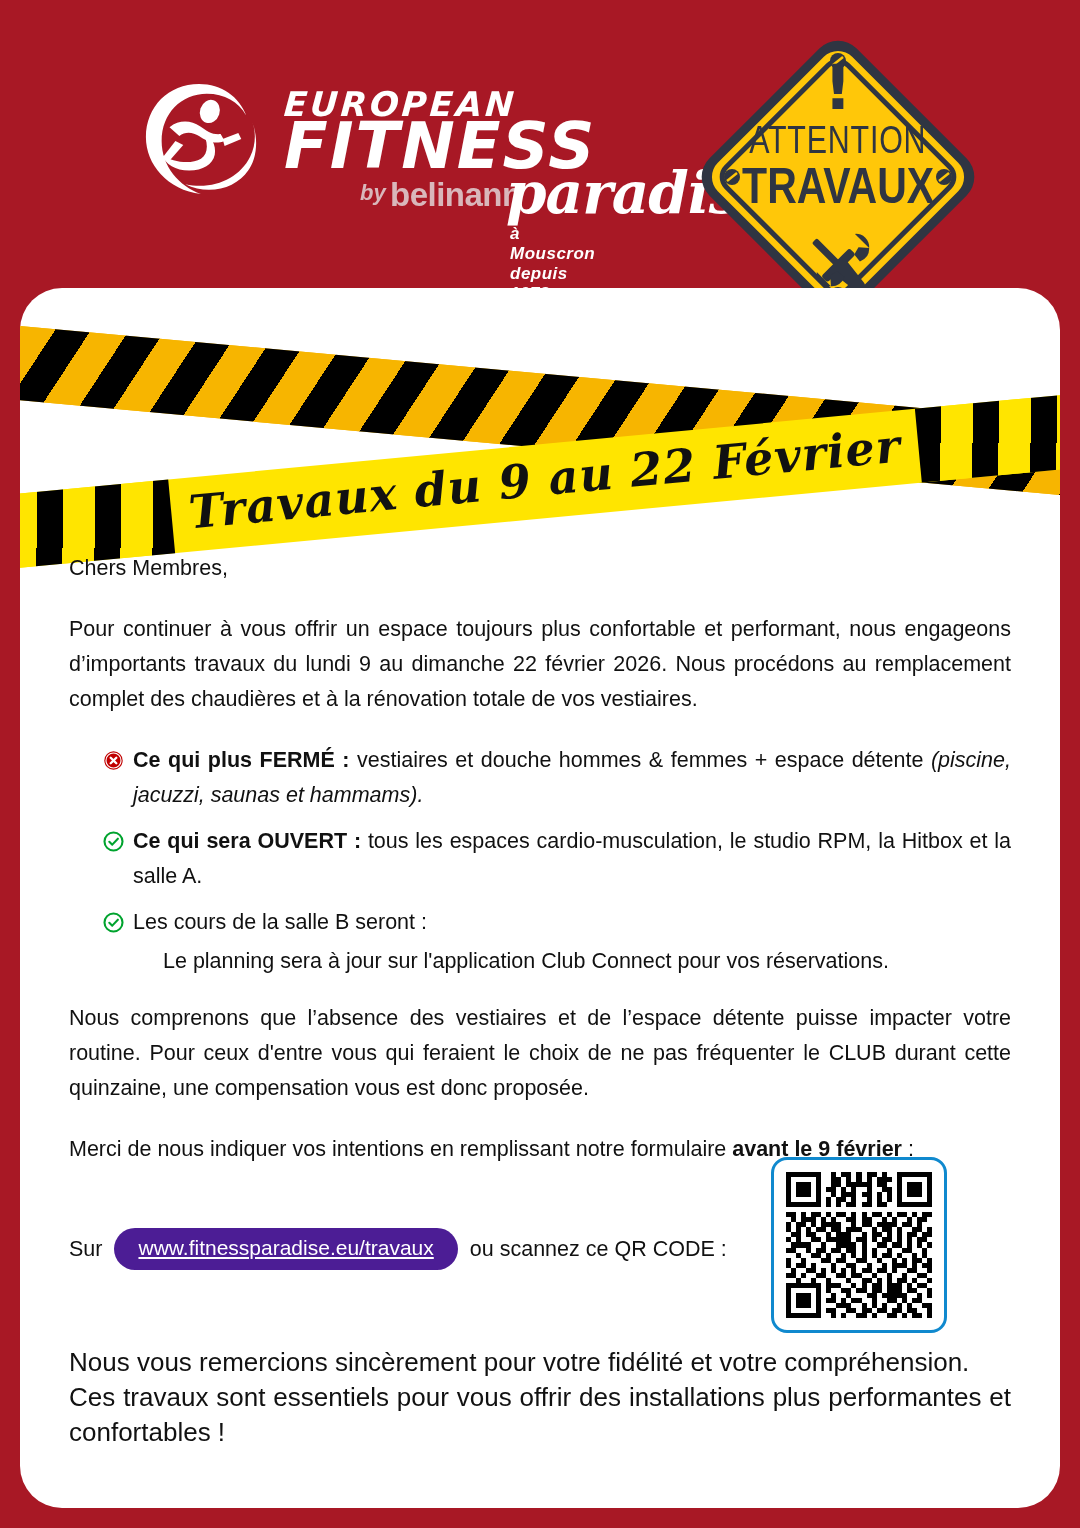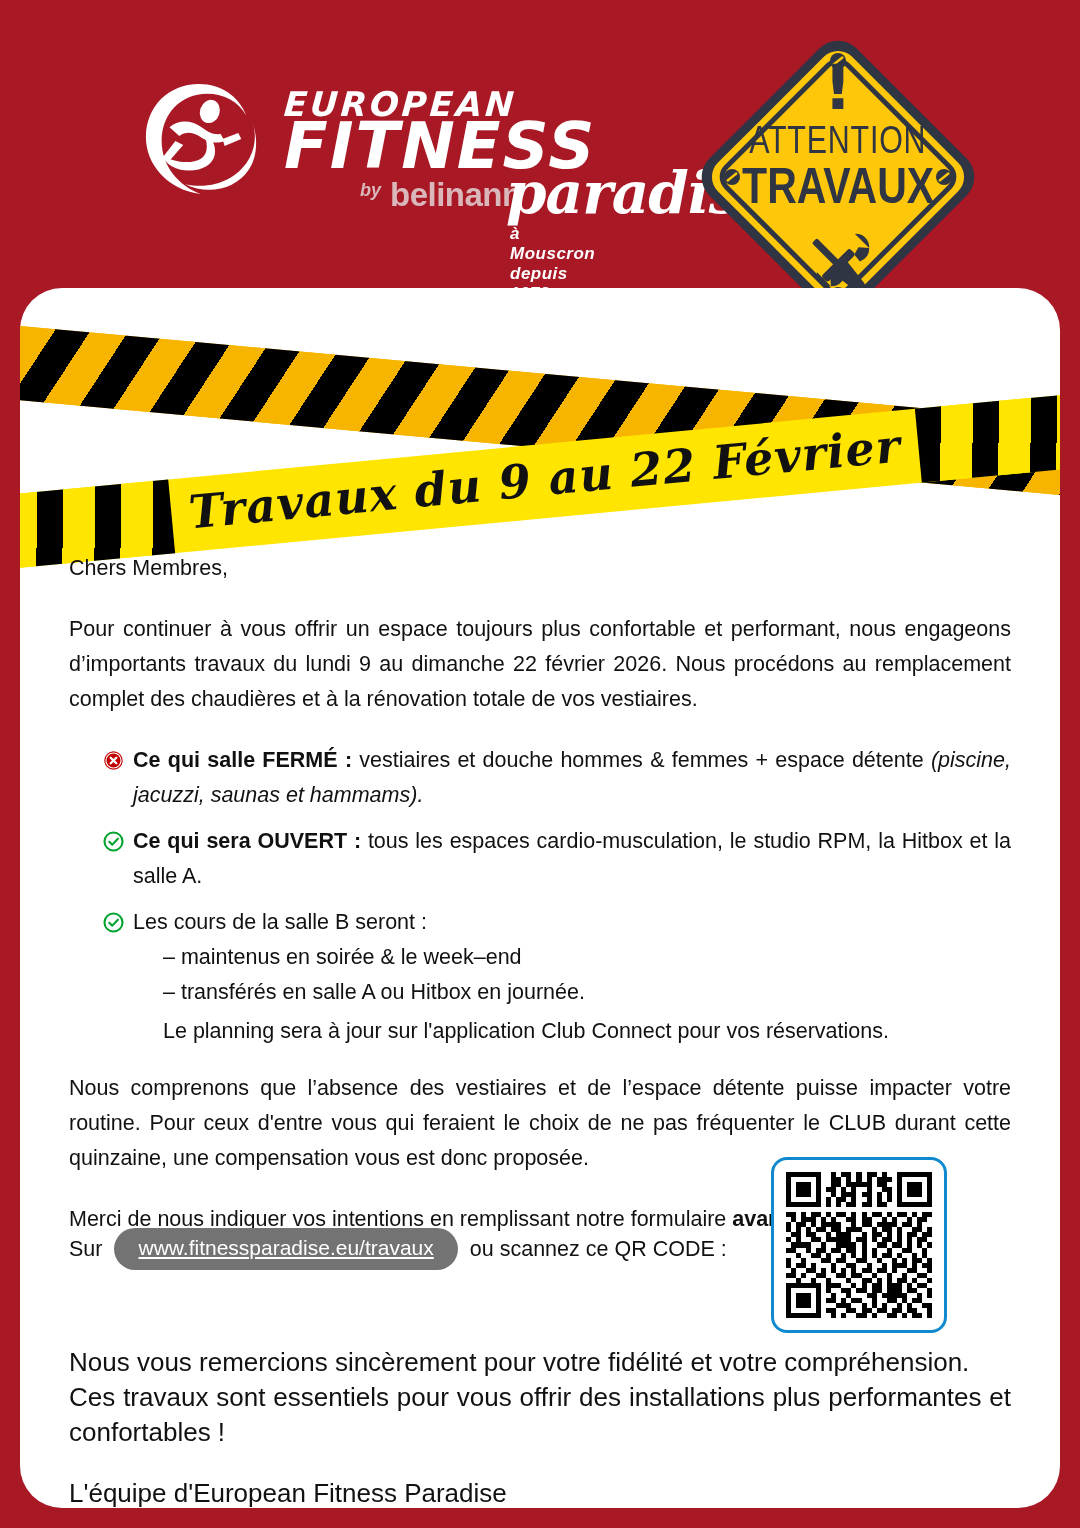--- a/index.html
+++ b/index.html
@@ -35,21 +35,21 @@
     font-family:"DejaVu Sans", sans-serif;
   }
   .l-fitness{
     position:absolute;left:26px;top:42px;
     font-size:64px;font-weight:700;font-style:italic;
     letter-spacing:2px;line-height:64px;
     font-family:"DejaVu Sans", sans-serif;
   }
   .l-by{
     position:absolute;left:102px;top:108px;
-    font-size:18px;font-weight:700;font-style:italic;
+    font-size:22px;font-weight:700;font-style:italic;
     color:#d9b7bb;
   }
   .l-belinann{
     position:absolute;left:132px;top:104px;
     font-size:33px;font-weight:700;
     color:#d9b7bb;letter-spacing:-.5px;
   }
   .l-paradise{
     position:absolute;left:248px;top:92px;
     font-size:58px;font-weight:700;font-style:italic;
@@ -153,21 +153,21 @@
   .note{ padding-left:30px; margin-top:4px; }
 
   
   .linkrow{
     position:absolute;left:49px;top:940px;width:700px;
     display:flex;align-items:center;
     font-size:21.5px;color:#111;
   }
   .pill{
     display:inline-block;margin:0 12px;
-    background:#737373;color:#fff;
+    background:#4c1d95;color:#fff;
     border-radius:999px;
     padding:8px 24px 10px 24px;
     font-size:21px;
     white-space:nowrap;
   }
 
   
   .qr-box{
     position:absolute;left:771px;top:1157px;width:176px;height:176px;
     border:3px solid #1089CE;border-radius:16px;background:#fff;
@@ -268,60 +268,55 @@
 
       <li>
         <svg class="ic" viewBox="0 0 24 24">
           <circle cx="12" cy="12" r="10.5" fill="#C00000"></circle>
           <circle cx="12" cy="12" r="8.6" fill="none" stroke="#fff" stroke-width="1.3"></circle>
           <g stroke="#fff" stroke-width="2.6" stroke-linecap="round">
             <line x1="8.8" y1="8.8" x2="15.2" y2="15.2"></line>
             <line x1="15.2" y1="8.8" x2="8.8" y2="15.2"></line>
           </g>
         </svg>
-        <b>Ce qui salle FERMÉ :</b><span> vestiaires et douche hommes &amp; femmes + espace détente </span><i>(piscine, jacuzzi, saunas et hammams).</i>
+        <b>Ce qui plus FERMÉ :</b><span> vestiaires et douche hommes &amp; femmes + espace détente </span><i>(piscine, jacuzzi, saunas et hammams).</i>
       </li>
 
       <li>
         <svg class="ic" viewBox="0 0 24 24">
           <circle cx="12" cy="12" r="10.3" fill="#fff" stroke="#00A32E" stroke-width="2.4"></circle>
           <polyline points="7.2,12.3 10.6,15.6 17,8.8" fill="none" stroke="#00A32E" stroke-width="2.4" stroke-linecap="round" stroke-linejoin="round"></polyline>
         </svg>
         <b>Ce qui sera OUVERT :</b><span> tous les espaces cardio-musculation, le studio RPM, la Hitbox et la salle A.</span>
       </li>
 
       <li style="text-align:left">
         <svg class="ic" viewBox="0 0 24 24">
           <circle cx="12" cy="12" r="10.3" fill="#fff" stroke="#00A32E" stroke-width="2.4"></circle>
           <polyline points="7.2,12.3 10.6,15.6 17,8.8" fill="none" stroke="#00A32E" stroke-width="2.4" stroke-linecap="round" stroke-linejoin="round"></polyline>
         </svg>
         <span>Les cours de la salle B seront :</span>
-        <ul class="sub">
-          <li>– maintenus en soirée &amp; le week–end</li>
-          <li>– transférés en salle A ou Hitbox en journée.</li>
-        </ul>
         <div class="note">Le planning sera à jour sur l'application Club Connect pour vos réservations.</div>
       </li>
     </ul>
 
     <p class="p">Nous comprenons que l’absence des vestiaires et de l’espace détente puisse impacter votre routine. Pour ceux d'entre vous qui feraient le choix de ne pas fréquenter le CLUB durant cette quinzaine, une compensation vous est donc proposée.</p>
 
     <p class="p nj"><span>Merci de nous indiquer vos intentions en remplissant notre formulaire </span><b>avant le 9 février</b><span> :</span></p>
   </div>
 
   <div class="linkrow">
     <span>Sur</span>
     <a class="pill" href="#">www.fitnessparadise.eu/travaux</a>
     <span>ou scannez ce QR CODE :</span>
   </div>
 
   <div class="closing">
     <p class="p nj" style="margin-bottom:0">Nous vous remercions sincèrement pour votre fidélité et votre compréhension.</p>
     <p class="p">Ces travaux sont essentiels pour vous offrir des installations plus performantes et confortables !</p>
-    <p class="p nj">L'équipe d'European Fitness Paradise</p>
   </div>
 </div>
 
 <div class="qr-box">
   <svg viewBox="0 0 29 29" shape-rendering="crispEdges">
     <rect width="29" height="29" fill="#fff"></rect>
     <g fill="#000">
       <rect x="0" y="0" width="7" height="1"></rect>
         <rect x="0" y="6" width="7" height="1"></rect>
       <rect x="0" y="0" width="1" height="7"></rect>

